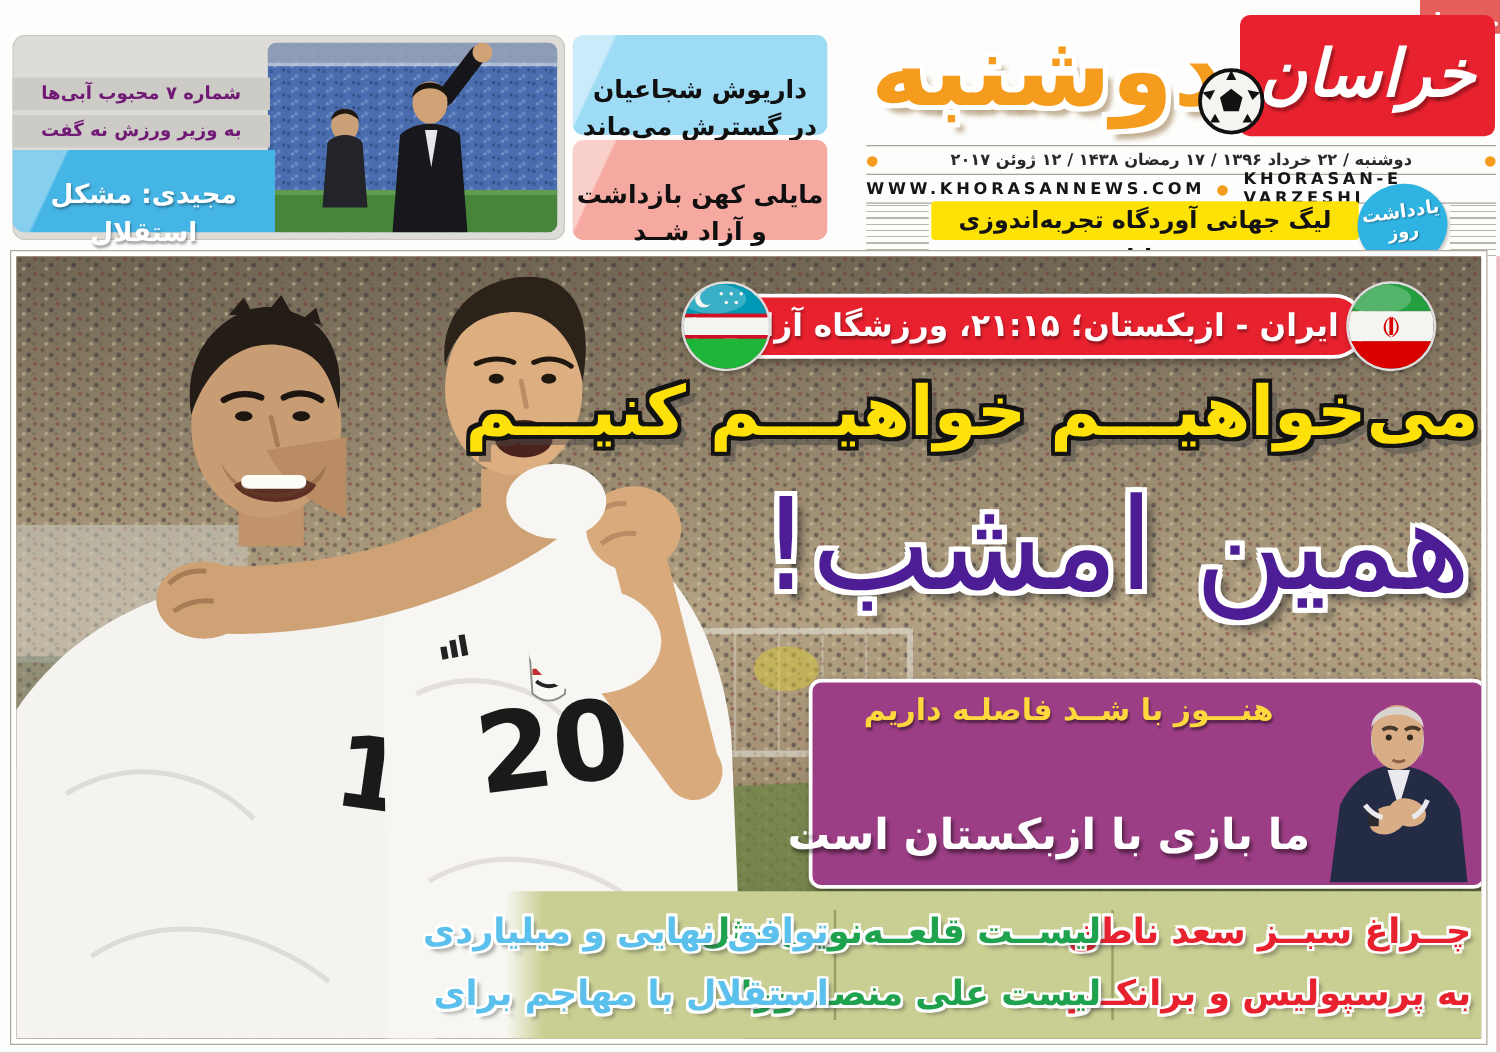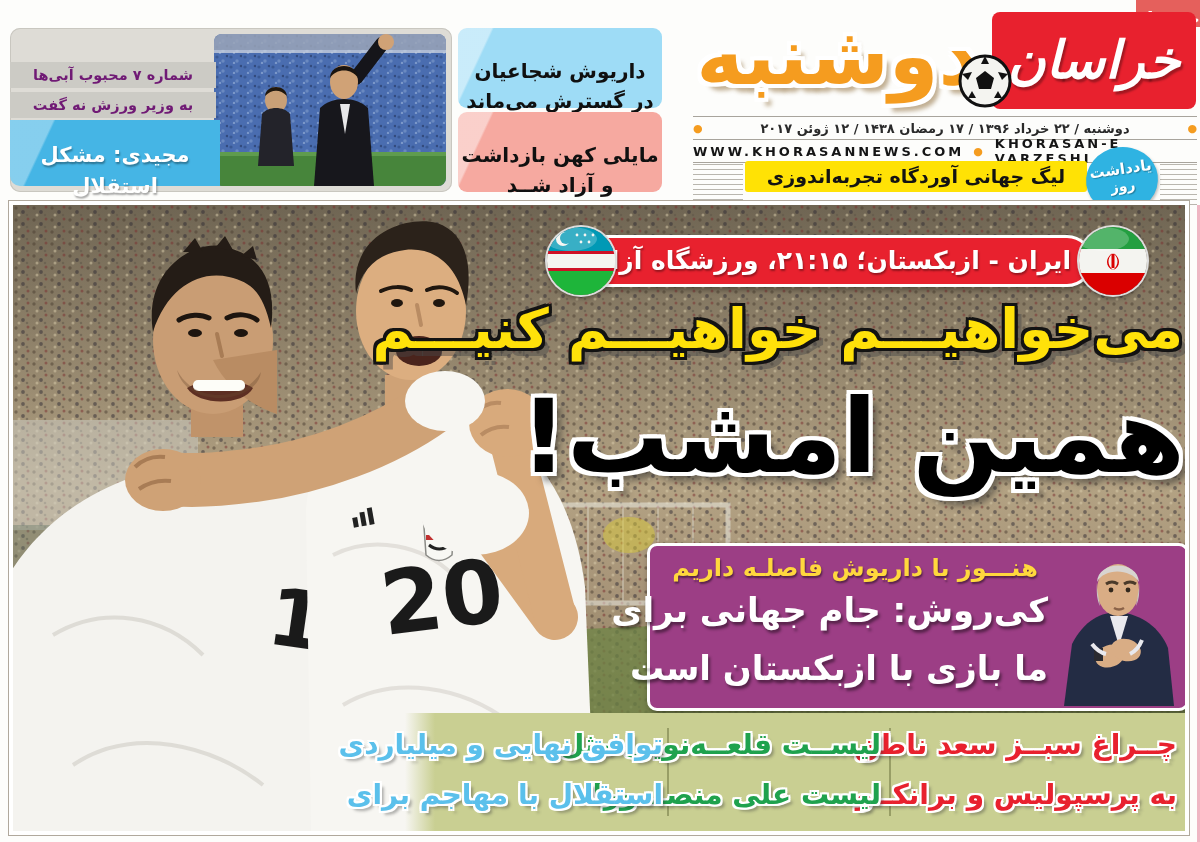--- a/index.html
+++ b/index.html
@@ -70,21 +70,21 @@
       font-weight:bold;text-align:center;line-height:45px;direction:rtl;
       box-shadow:0 3px 5px rgba(0,0,0,.35);text-shadow:1px 2px 2px rgba(0,0,0,.35);}
   .flag{position:absolute;width:68px;height:68px;border-radius:50%;overflow:hidden;
       box-shadow:0 0 0 2px #ddd,0 3px 5px rgba(0,0,0,.4);}
   .flag svg{display:block;width:100%;height:100%;}
   .flag-uz{left:534px;top:22px;}
   .flag-ir{left:1066px;top:22px;}
   .hl-top{position:absolute;right:2px;top:92px;width:655px;text-align:center;font-size:55px;
       font-weight:bold;color:#ffe10a;direction:rtl;white-space:nowrap;}
   .hl-main{position:absolute;right:0;top:172px;width:585px;text-align:center;font-size:102px;
-      font-weight:bold;color:#000000;direction:rtl;white-space:nowrap;}
+      font-weight:normal;color:#4c1d95;direction:rtl;white-space:nowrap;}
   .quote-box{position:absolute;left:634px;top:338px;width:542px;height:168px;background:#9c3e85;
       border:3px solid #fff;border-radius:10px;box-sizing:border-box;
       box-shadow:2px 3px 6px rgba(0,0,0,.4);}
   .q-photo{position:absolute;right:4px;top:2px;width:130px;height:158px;}
   .q-kicker{position:absolute;right:138px;left:12px;top:8px;text-align:center;color:#ffd83d;
       font-size:24px;font-weight:bold;direction:rtl;text-shadow:1px 2px 2px rgba(0,0,0,.45);}
   .q-line{position:absolute;right:138px;left:10px;text-align:center;color:#fff;font-size:34px;
       font-weight:bold;direction:rtl;text-shadow:2px 3px 3px rgba(0,0,0,.45);white-space:nowrap;}
   .q-line.l1{top:44px;}
   .q-line.l2{top:102px;}
@@ -325,22 +325,21 @@
           <path d="M45 34 C44 48 46 54 48 58 L45 40 Z M87 34 C88 48 86 54 84 58 L87 40 Z" fill="#c9c5c1"></path>
           <path d="M54 36 q6 -4 12 0 M72 36 q6 -4 12 0" stroke="#4a3a2a" stroke-width="3" fill="none"></path>
           <circle cx="59" cy="42" r="2.4" fill="#33281d"></circle>
             <circle cx="76" cy="42" r="2.4" fill="#33281d"></circle>
           <path d="M62 60 q5 3 10 0" stroke="#8a6248" stroke-width="2.5" fill="none"></path>
           <ellipse cx="58" cy="108" rx="15" ry="11" fill="#d9ad85" transform="rotate(-20 58 108)"></ellipse>
           <ellipse cx="74" cy="102" rx="15" ry="11" fill="#d9ad85" transform="rotate(15 74 102)"></ellipse>
           <rect x="42" y="100" width="9" height="13" fill="#2a2a30"></rect>
           <path d="M40 96 q6 8 14 10 M90 92 q-4 10 -12 14" stroke="#e9e9ee" stroke-width="4" fill="none"></path>
         </svg>
-        <div class="q-kicker">هنـــوز با داریوش فاصلـه داریم</div>
-        <div class="q-line l1">کی‌روش: جام جهانی برای</div>
+        <div class="q-kicker">هنـــوز با شــد فاصلـه داریم</div>
         <div class="q-line l2">ما بازی با ازبکستان است</div>
       </div>
 
       <div class="bottom-band">
         <div class="bb-div" style="left:262px;"></div>
         <div class="bb-div" style="left:484px;"></div>
         <div class="bb-hl bb-red o-white-sm">
           <span>چــراغ سبــز سعد ناطق</span><br>
           <span>به پرسپولیس و برانکــو</span>
         </div>

